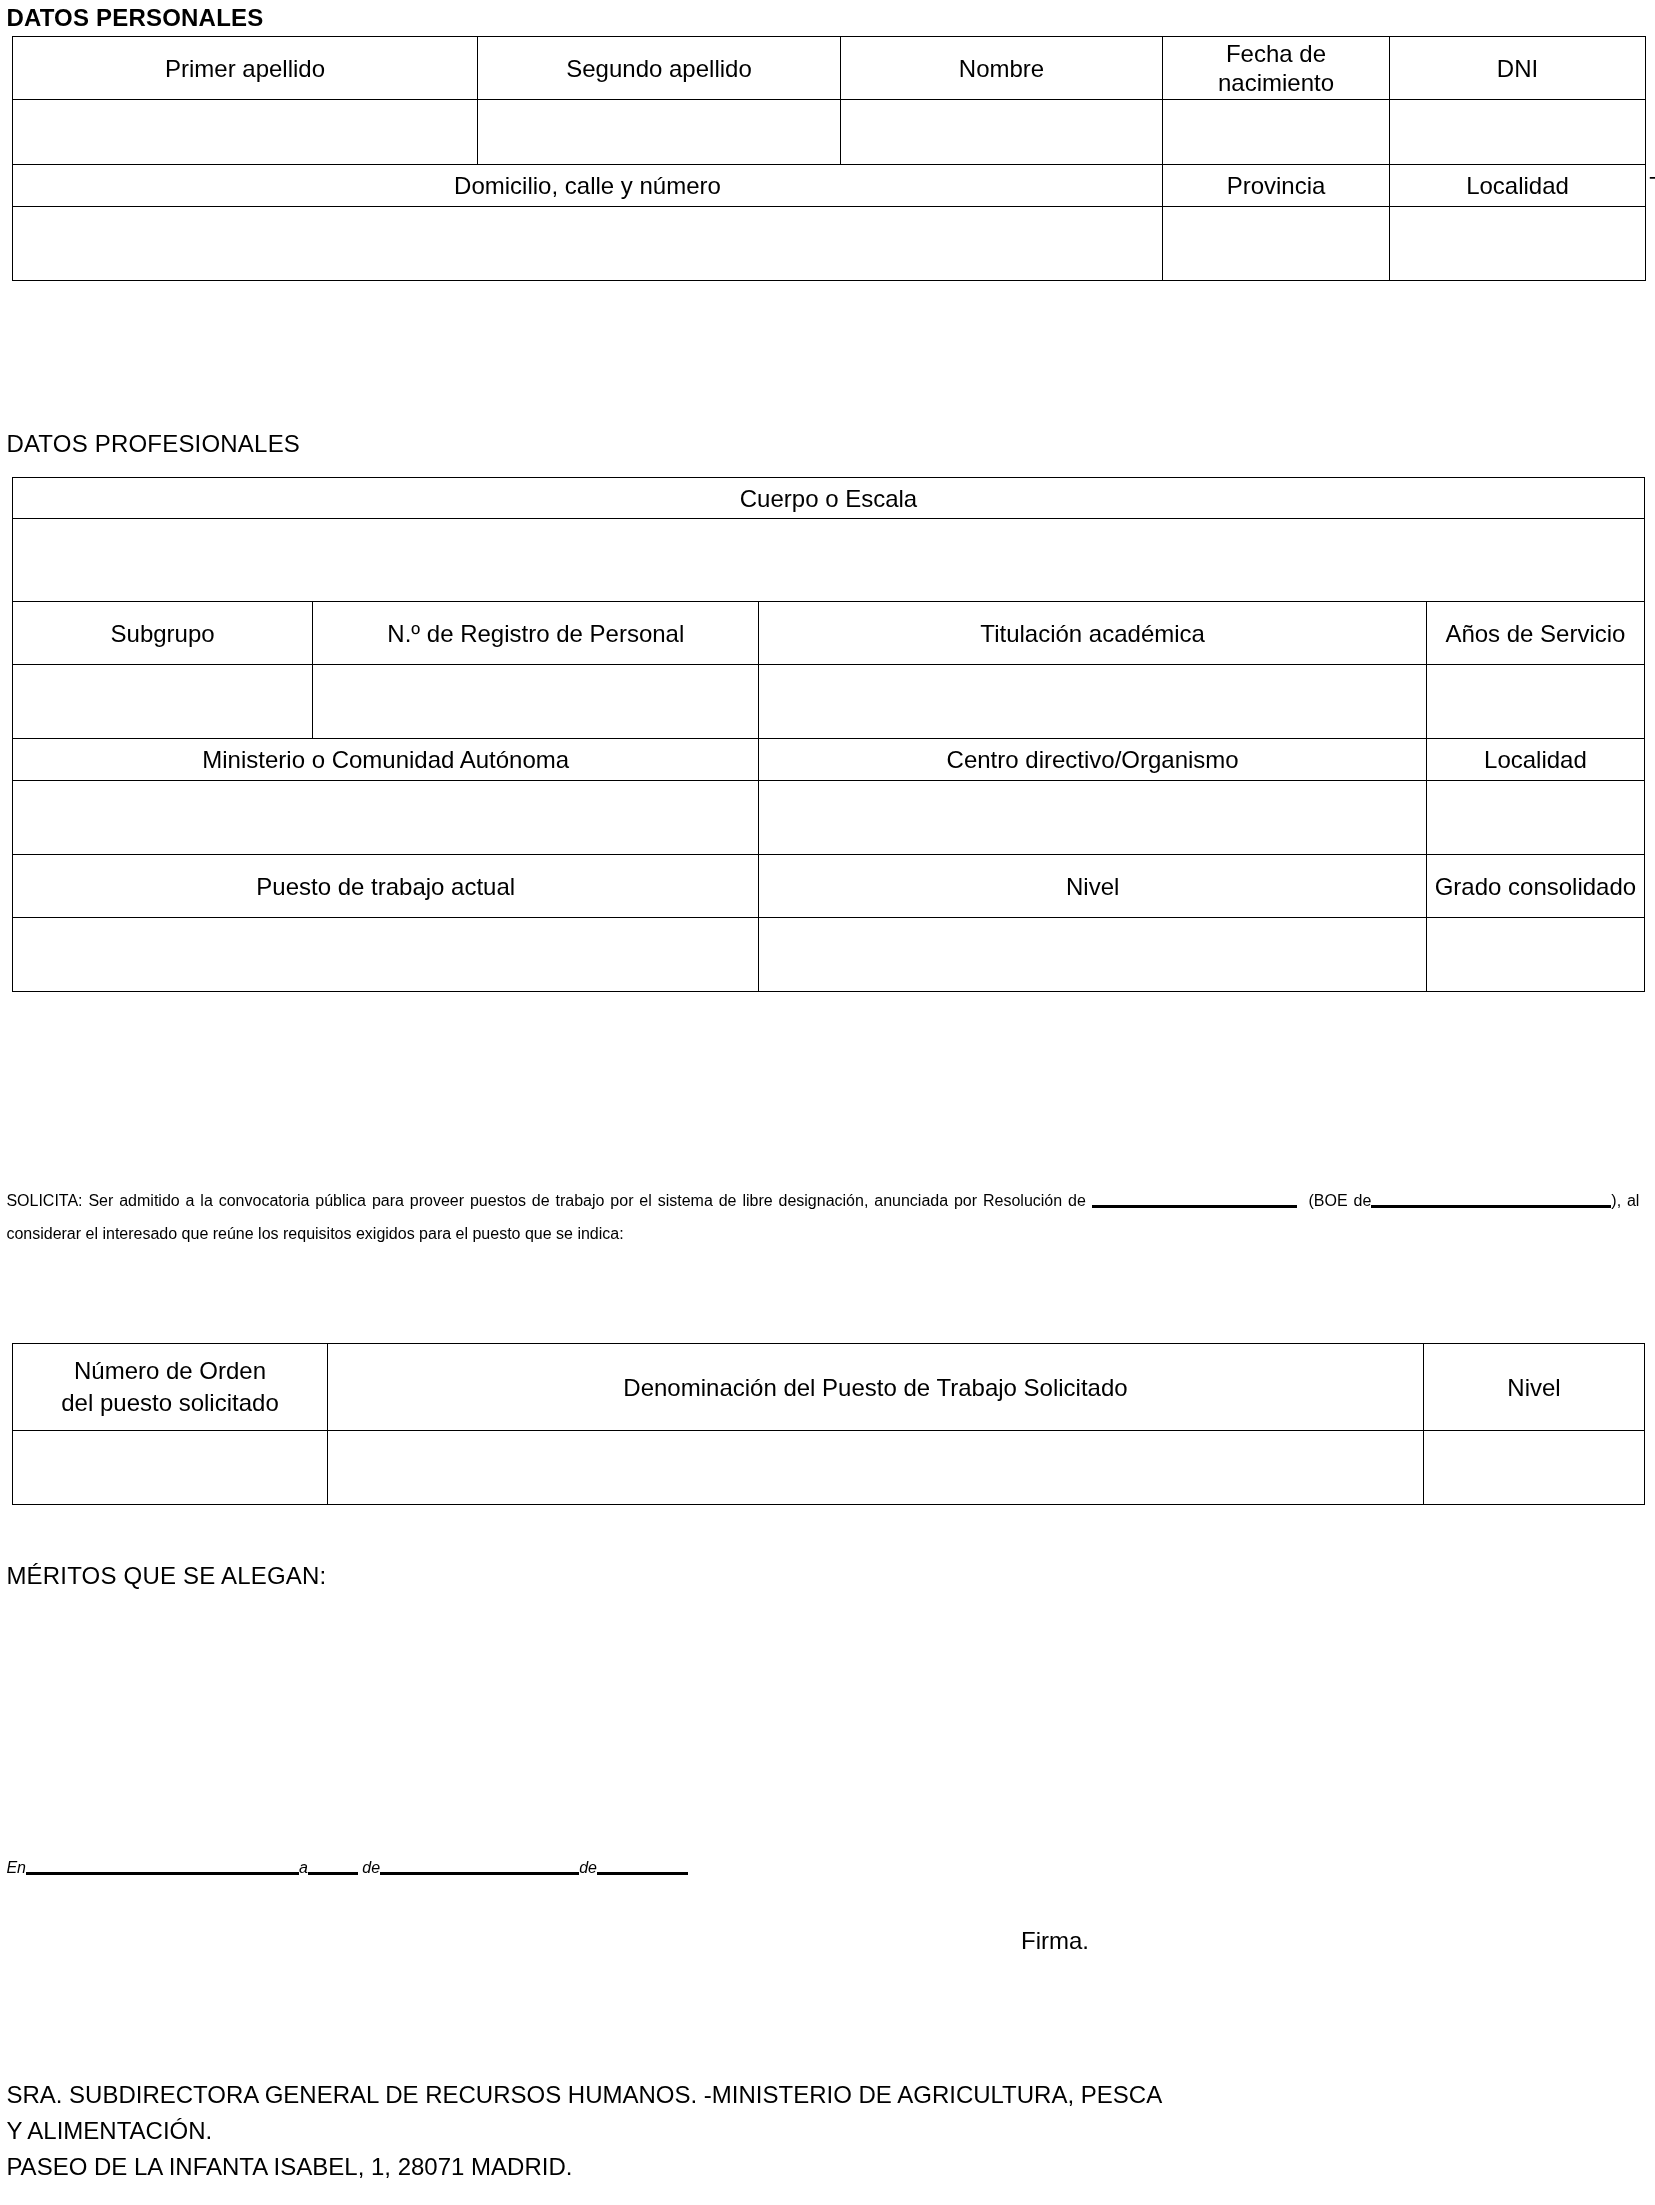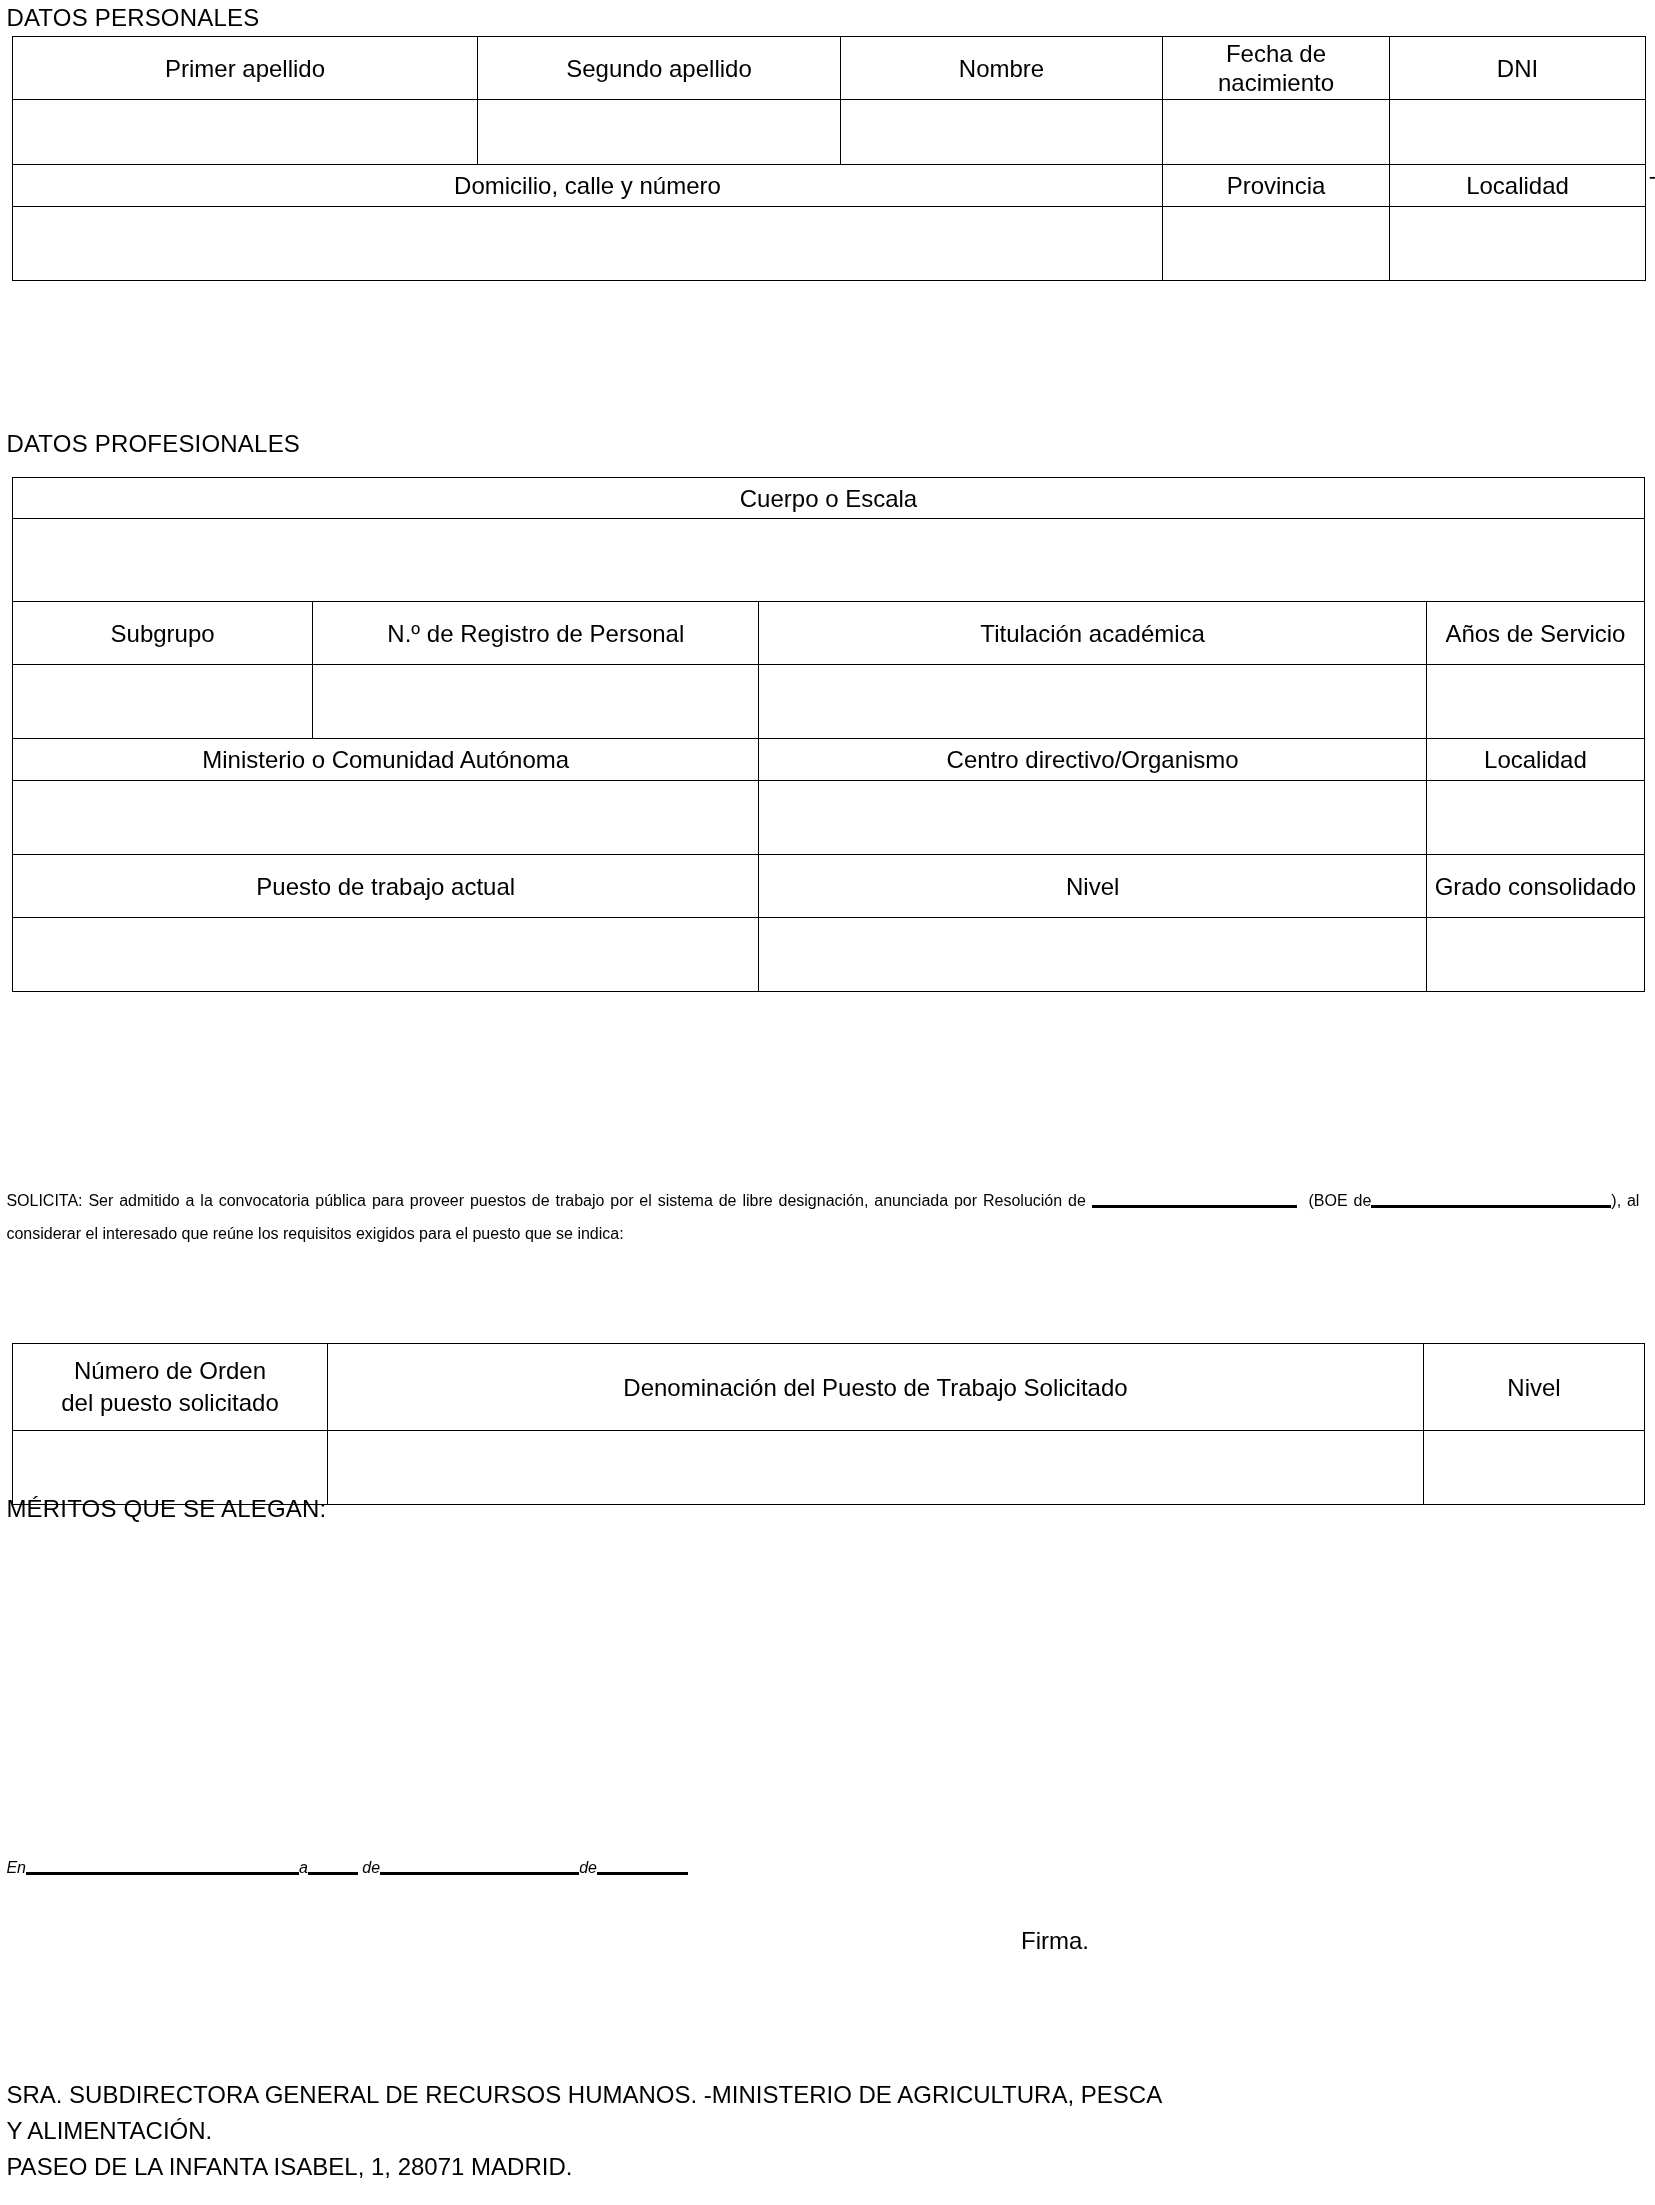--- a/index.html
+++ b/index.html
@@ -82,21 +82,21 @@
     font-size: 24px;
     line-height: 36px;
     white-space: nowrap;
   }
 </style>
 </head>
 <body>
 
 <div class="page">
 
-  <div class="abs section-title" style="left:6.4px; top:3.2px;">DATOS PERSONALES</div>
+  <div class="abs section-title" style="left:6.4px; top:3.2px;font-weight:bold;">DATOS PERSONALES</div>
 
   <div class="abs" style="left:12px; top:36px;">
     <table class="form-table">
       <colgroup>
         <col style="width:465px">
         <col style="width:363px">
         <col style="width:322px">
         <col style="width:227px">
         <col style="width:256px">
       </colgroup>
@@ -206,21 +206,21 @@
         </tr>
         <tr>
           <td class="fill-tall"></td>
           <td class="fill-tall"></td>
           <td class="fill-tall"></td>
         </tr>
       </tbody>
     </table>
   </div>
 
-  <div class="abs section-title" style="left:6.4px; top:1494px;">MÉRITOS QUE SE ALEGAN:</div>
+  <div class="abs section-title" style="left:6.4px; top:1561px;">MÉRITOS QUE SE ALEGAN:</div>
 
   <div class="abs" style="left:6.4px; top:1589px; width:1633px; height:230px;"></div>
 
   <div class="abs body-text" style="left:6.4px; top:1851px; white-space:nowrap;font-style:italic;">
     <span>En</span><span class="rule" style="width:273px;"></span><span>a</span><span class="rule" style="width:50px;"></span><span>&nbsp;</span><span>de</span><span class="rule" style="width:199px;"></span><span>de</span><span class="rule" style="width:91px;"></span>
   </div>
 
   <div class="abs sig-label" style="left:1021px; top:1926px;">Firma.</div>
 
   <div class="abs" style="left:6.4px; top:2077px;">

